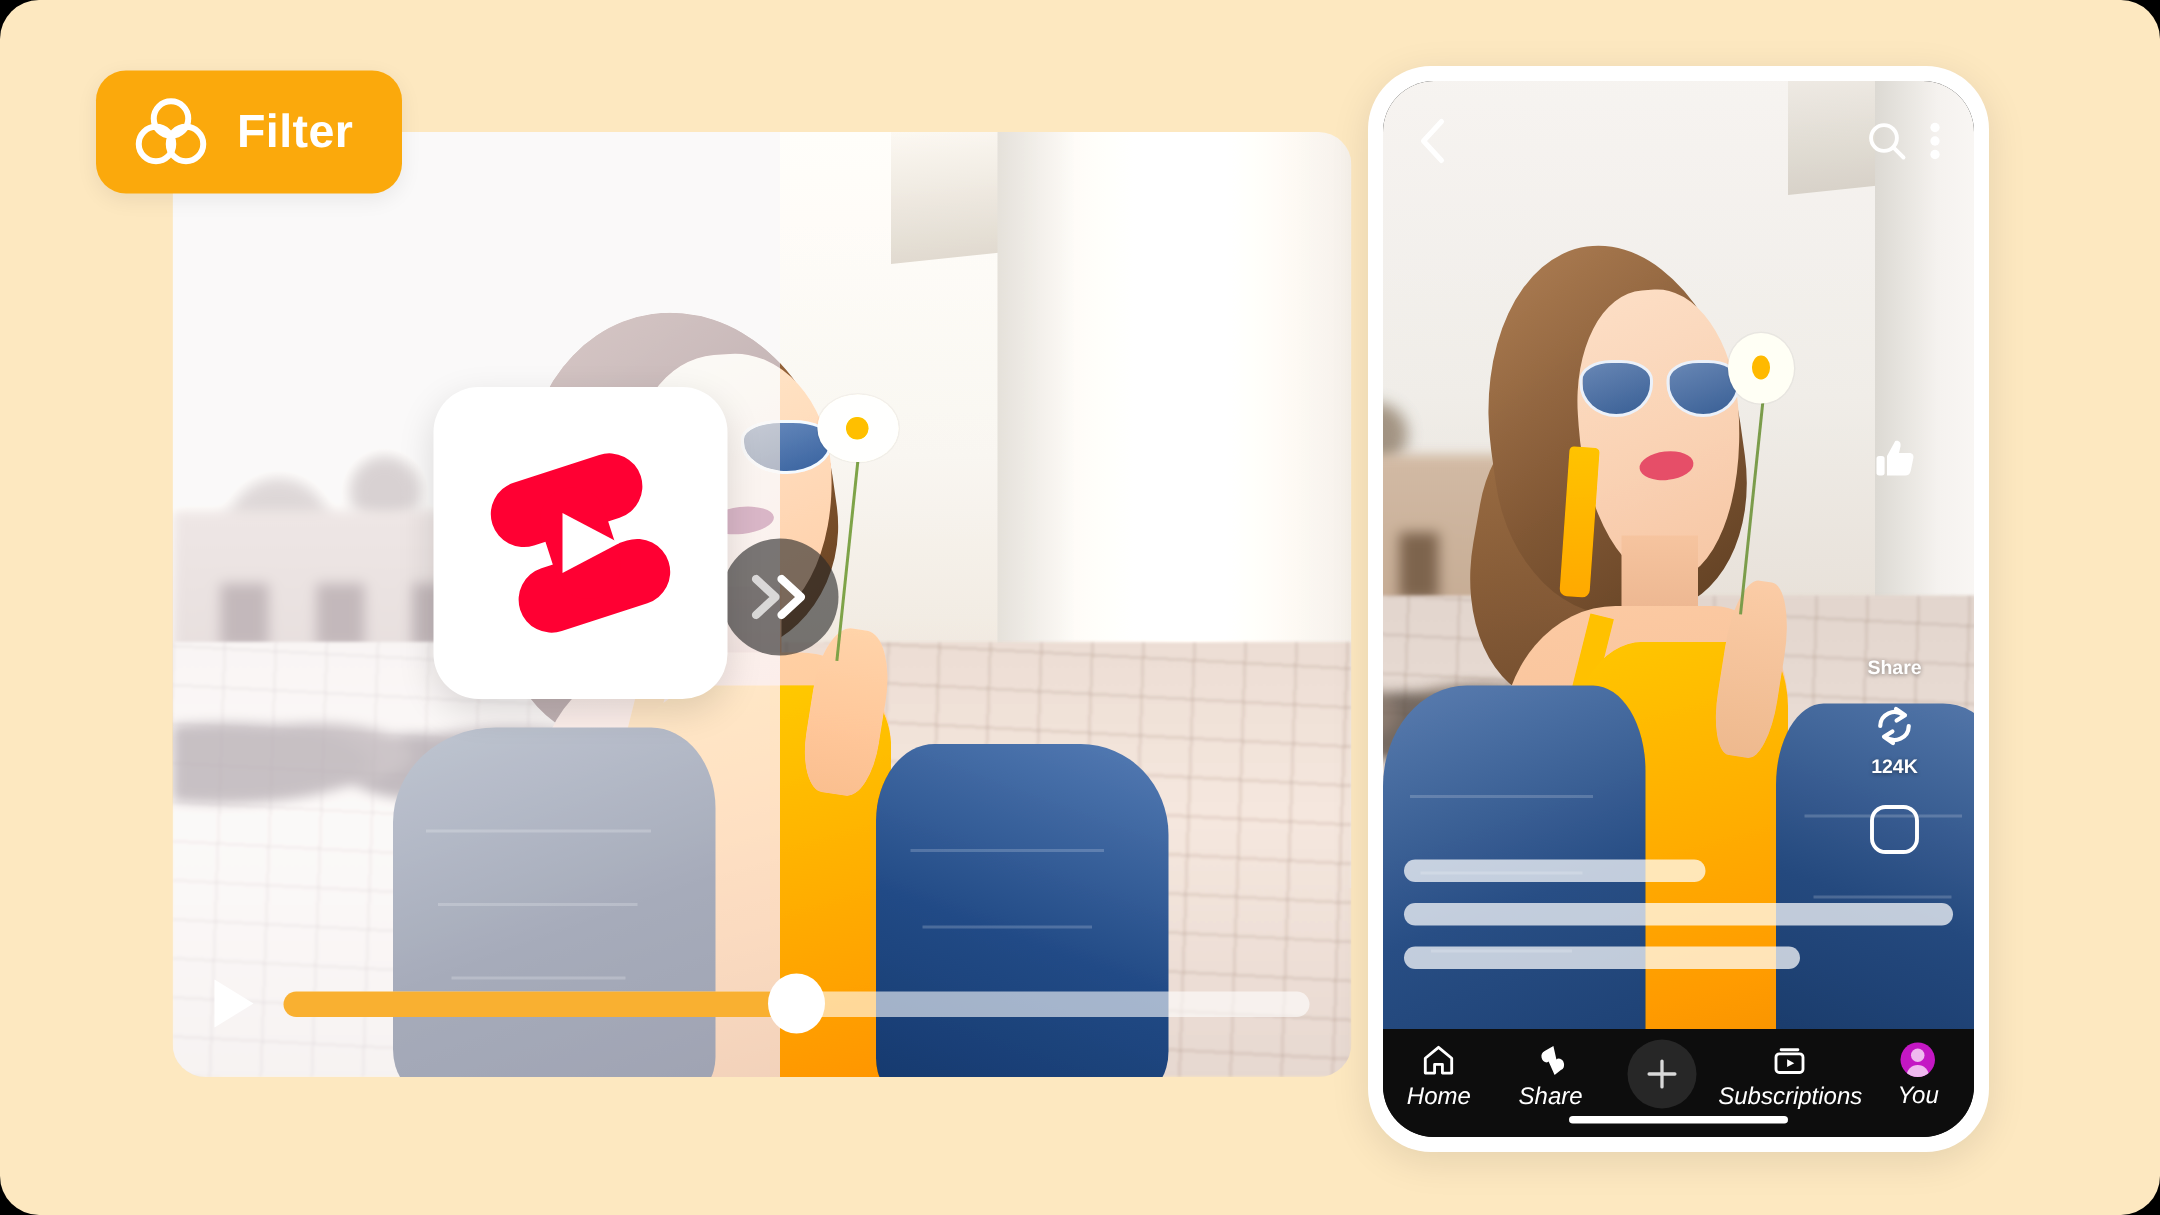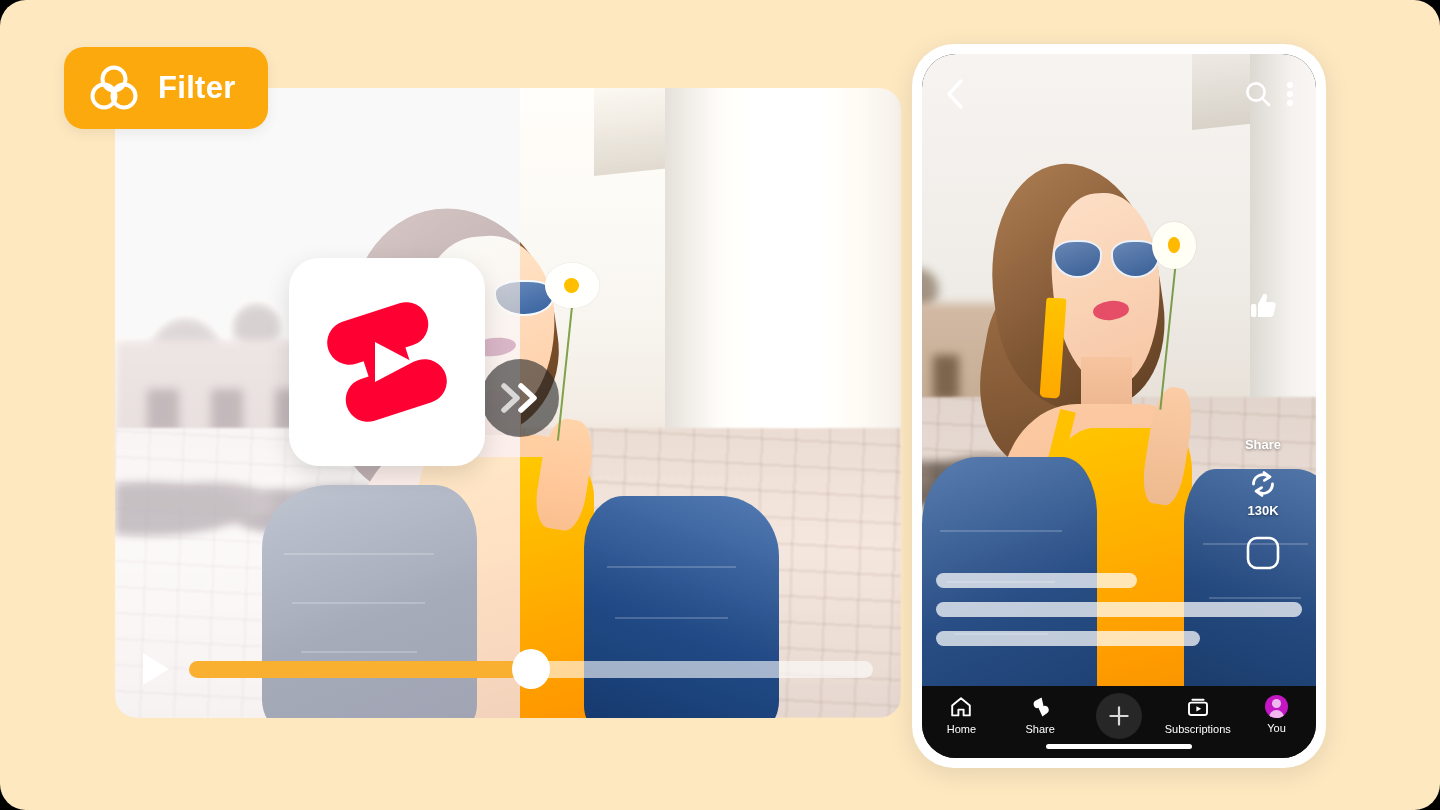--- a/index.html
+++ b/index.html
@@ -164,21 +164,21 @@
 
   #caption-lines { position:absolute; left:14px; bottom:112px; right:14px;
                    display:flex; flex-direction:column; gap:14px; }
   .cap-line { height:15px; border-radius:8px; background:rgba(255,255,255,.72); }
 
   #phone-nav { position:absolute; left:0; right:0; bottom:0; height:72px;
                background:#0d0d0d; display:flex; align-items:flex-start;
                padding-top:9px; }
   .nav-item { flex:1; display:flex; flex-direction:column; align-items:center; gap:4px;
               cursor:pointer; }
-  .nav-label { color:#fff; font-size:11px; }
+  .nav-label { color:#fff; font-size:16px;font-style:italic; }
   #home-indicator { position:absolute; left:50%; bottom:9px; transform:translateX(-50%);
                     width:146px; height:5px; border-radius:3px; background:#fff; }
   .avatar-you { width:23px; height:23px; border-radius:50%; background:#c417c4;
                 display:flex; align-items:flex-end; justify-content:center; overflow:hidden; }
   .avatar-head { width:9px; height:9px; border-radius:50%; background:#efb9ef;
                  position:absolute; margin-bottom:10px; }
   .avatar-body { width:15px; height:8px; border-radius:8px 8px 0 0; background:#efb9ef; }
   .plus-btn { width:46px; height:46px; border-radius:50%; background:#272727;
               display:flex; align-items:center; justify-content:center; margin-top:-2px; }
 </style>
@@ -373,21 +373,21 @@
           <span class="action-label">Share</span>
         </div>
 
         <div class="action-item" style="margin-top:16px">
           <svg width="32" height="32" viewBox="0 0 32 32">
             <path d="M6.5 16 A9.5 9.5 0 0 1 22 8.8" stroke="#fff" stroke-width="2.8" fill="none" stroke-linecap="round"></path>
             <path d="M25.5 16 A9.5 9.5 0 0 1 10 23.2" stroke="#fff" stroke-width="2.8" fill="none" stroke-linecap="round"></path>
             <path d="M17 4.6 L23 8.8 L17.4 12.4" stroke="#fff" stroke-width="2.8" fill="none" stroke-linecap="round" stroke-linejoin="round"></path>
             <path d="M15 27.4 L9 23.2 L14.6 19.6" stroke="#fff" stroke-width="2.8" fill="none" stroke-linecap="round" stroke-linejoin="round"></path>
           </svg>
-          <span class="action-label">130K</span>
+          <span class="action-label">124K</span>
         </div>
 
         <div class="action-item" style="margin-top:18px">
           <svg width="34" height="34" viewBox="0 0 34 34">
             <rect x="2" y="2" width="30" height="30" rx="9" fill="none" stroke="#fff" stroke-width="2.6"></rect>
           </svg>
           <span class="action-label"></span>
         </div>
       </div>
 

